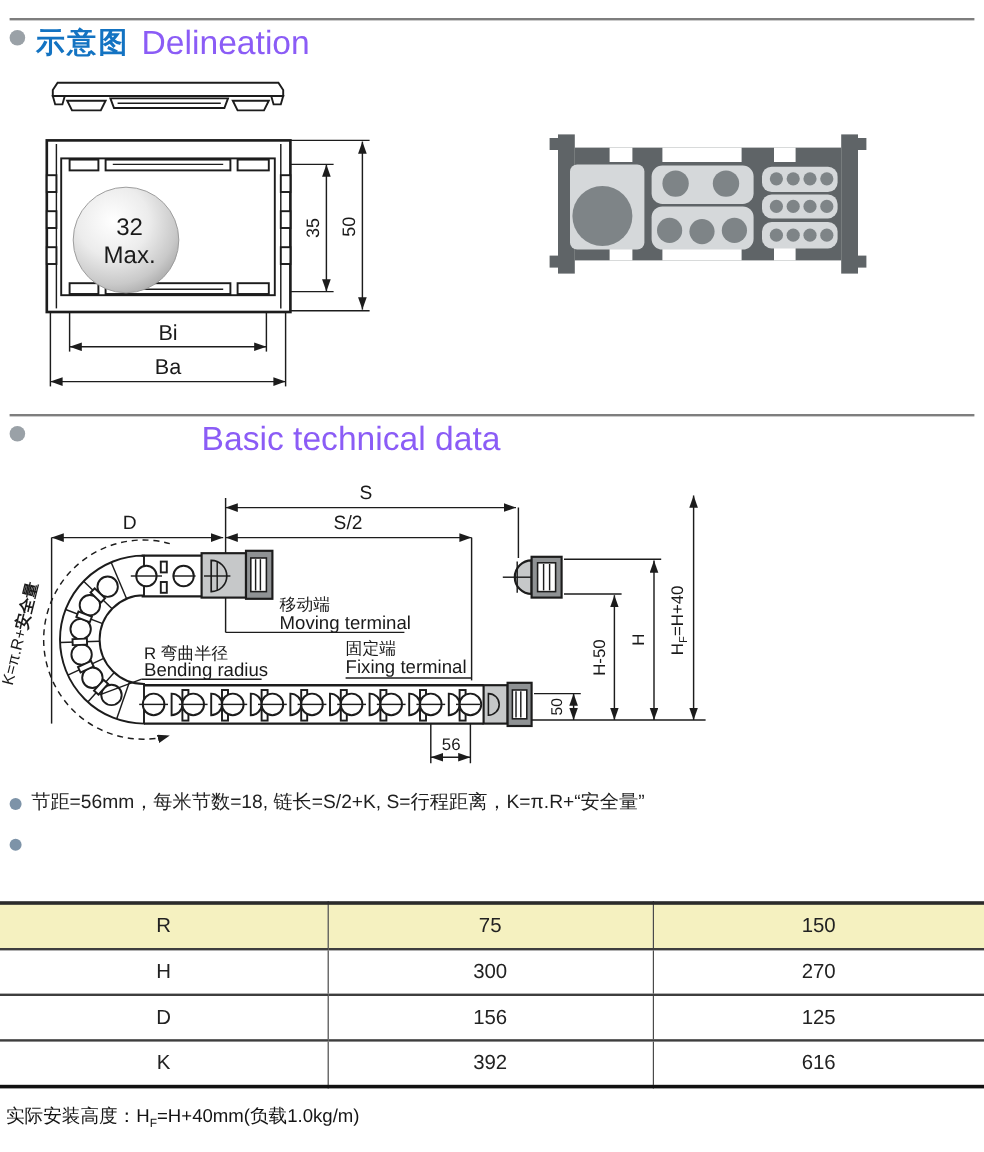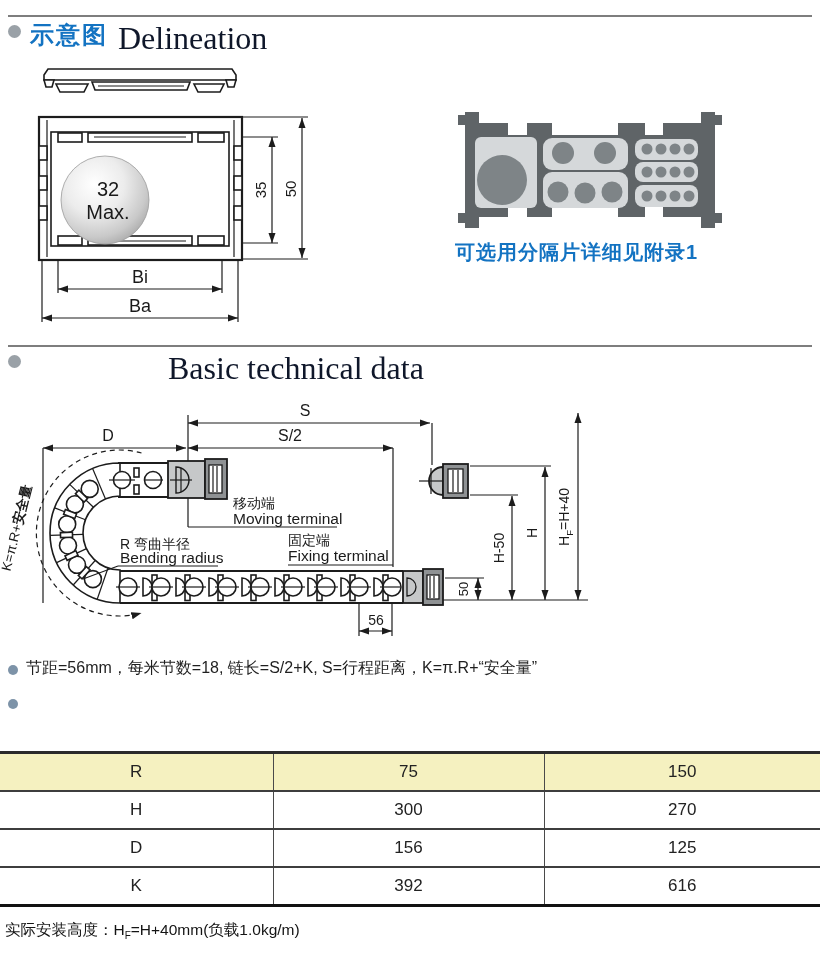--- a/index.html
+++ b/index.html
@@ -2,21 +2,21 @@
 <html><head>
 <meta charset="utf-8">
 <style>
   html,body{margin:0;padding:0;background:#fff;}
   #page{position:relative;width:820px;height:960px;background:#ffffff;overflow:hidden;
         font-family:"Liberation Sans",sans-serif;color:#1a1a1a;}
   .abs{position:absolute;}
   .rule{height:2px;background:#7e7e7e;}
   .sec-bullet{width:13px;height:13px;border-radius:50%;background:#9aa1a7;}
   .sec-cn{font-size:24px;font-weight:bold;color:#1373c2;letter-spacing:2px;text-align:center;}
-  .sec-en{font-size:32px;color:#0f172a;font-family:Liberation Serif, serif;}
+  .sec-en{font-size:28px;color:#8b5cf6;}
   .blue-caption{font-size:20px;font-weight:bold;color:#1373c2;letter-spacing:1px;}
   .note-dot{width:10px;height:10px;border-radius:50%;background:#7d93a8;}
   .note-text{font-size:16px;color:#1f1f1f;white-space:nowrap;}
   svg{display:block;}
   svg text{font-family:"Liberation Sans",sans-serif;fill:#1a1a1a;}
   .ln{stroke:#1c1c1c;stroke-width:1.2;fill:none;}
   .ln2{stroke:#1c1c1c;stroke-width:2;fill:none;}
   .shape{stroke:#1c1c1c;stroke-width:1.6;fill:#ffffff;}
   .shape2{stroke:#1c1c1c;stroke-width:2.2;fill:#ffffff;}
   .dimt{font-size:15px;}
@@ -151,21 +151,20 @@
           <circle cx="206" cy="62" r="5.5"></circle>
         <circle cx="220" cy="62" r="5.5"></circle>
           <circle cx="234" cy="62" r="5.5"></circle>
         <circle cx="192" cy="86" r="5.5"></circle>
           <circle cx="206" cy="86" r="5.5"></circle>
         <circle cx="220" cy="86" r="5.5"></circle>
           <circle cx="234" cy="86" r="5.5"></circle>
       </g>
     </g>
   </svg>
-  <div class="abs blue-caption" style="left:455px;top:239px;">可选用分隔片详细见附录1</div>
 
   <div class="abs rule" style="left:8px;top:345px;width:804px;"></div>
   <div class="abs sec-bullet" style="left:8px;top:355px;"></div>
   <div class="abs sec-en" style="left:168px;top:350px;">Basic technical data</div>
 
   <svg class="abs" style="left:0px;top:395px;" width="650" height="252" viewBox="0 0 650 252">
     <defs>
       <marker id="ar2" markerWidth="9" markerHeight="7" refX="8.5" refY="3" orient="auto-start-reverse">
         <path d="M0,0 L8.5,3 L0,6 Z" fill="#1c1c1c"></path>
       </marker>

